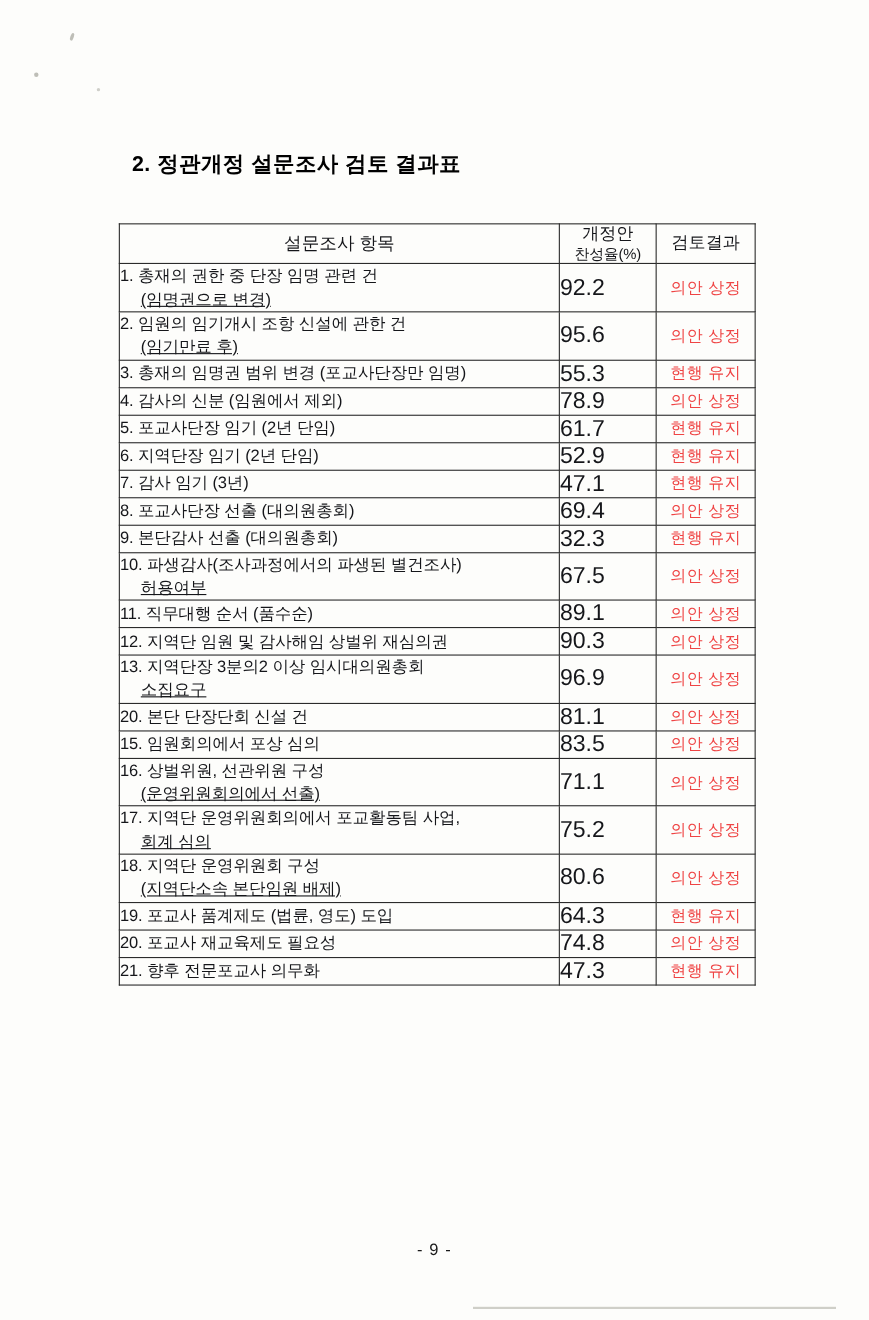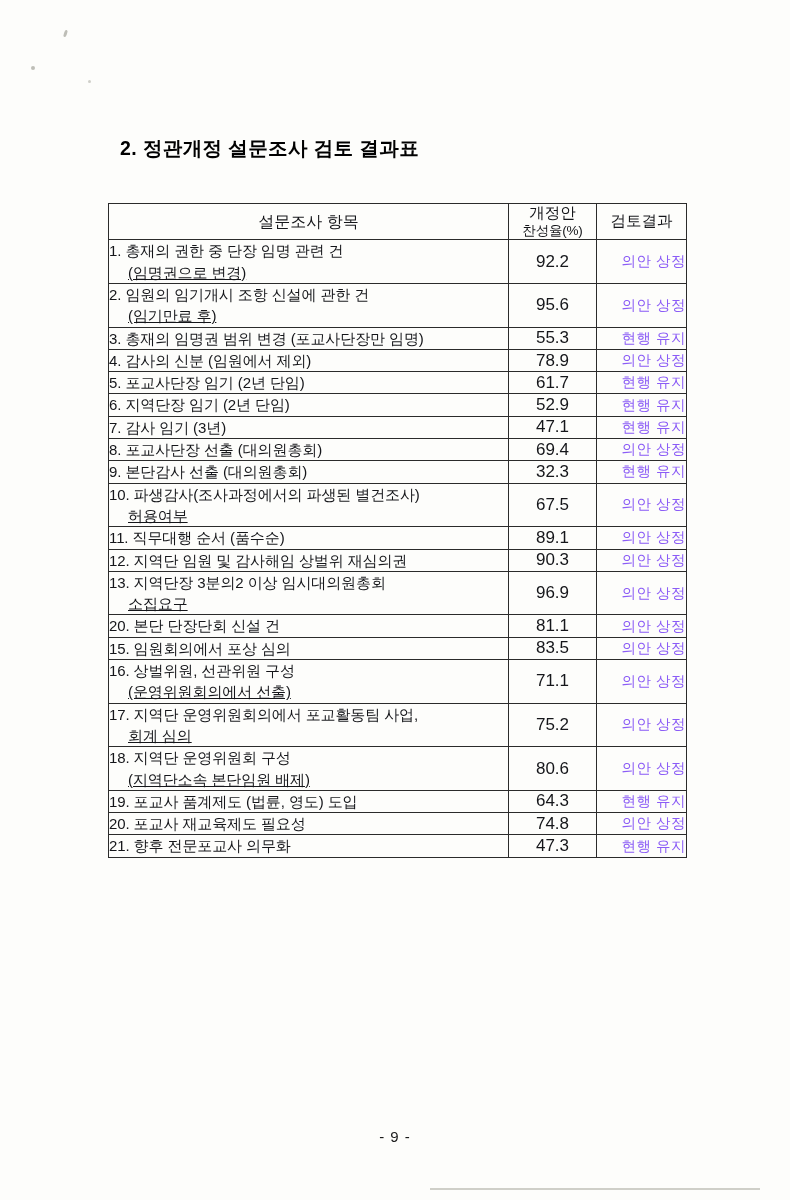--- a/index.html
+++ b/index.html
@@ -86,28 +86,27 @@
     line-height: 1.42;
     color: #15161a;
     letter-spacing: -.1px;
   }
   td.item .l2 {
     display: block;
     padding-left: 19px;
     text-decoration: underline;
   }
   td.rate {
+    font-size: 21px;
+    color: #15161a;
+  }
+  td.result {
     text-align: center;
-    font-size: 17px;
-    color: #15161a;
-  }
-  td.result {
-    text-align: right;
     font-size: 14.5px;
-    color: #8b5cf6;
+    color: #ef4444;
     letter-spacing: .5px;
     white-space: nowrap;
   }
 
   .page-number {
     position: absolute;
     left: 0;
     right: 0;
     top: 1128px;
     text-align: center;

